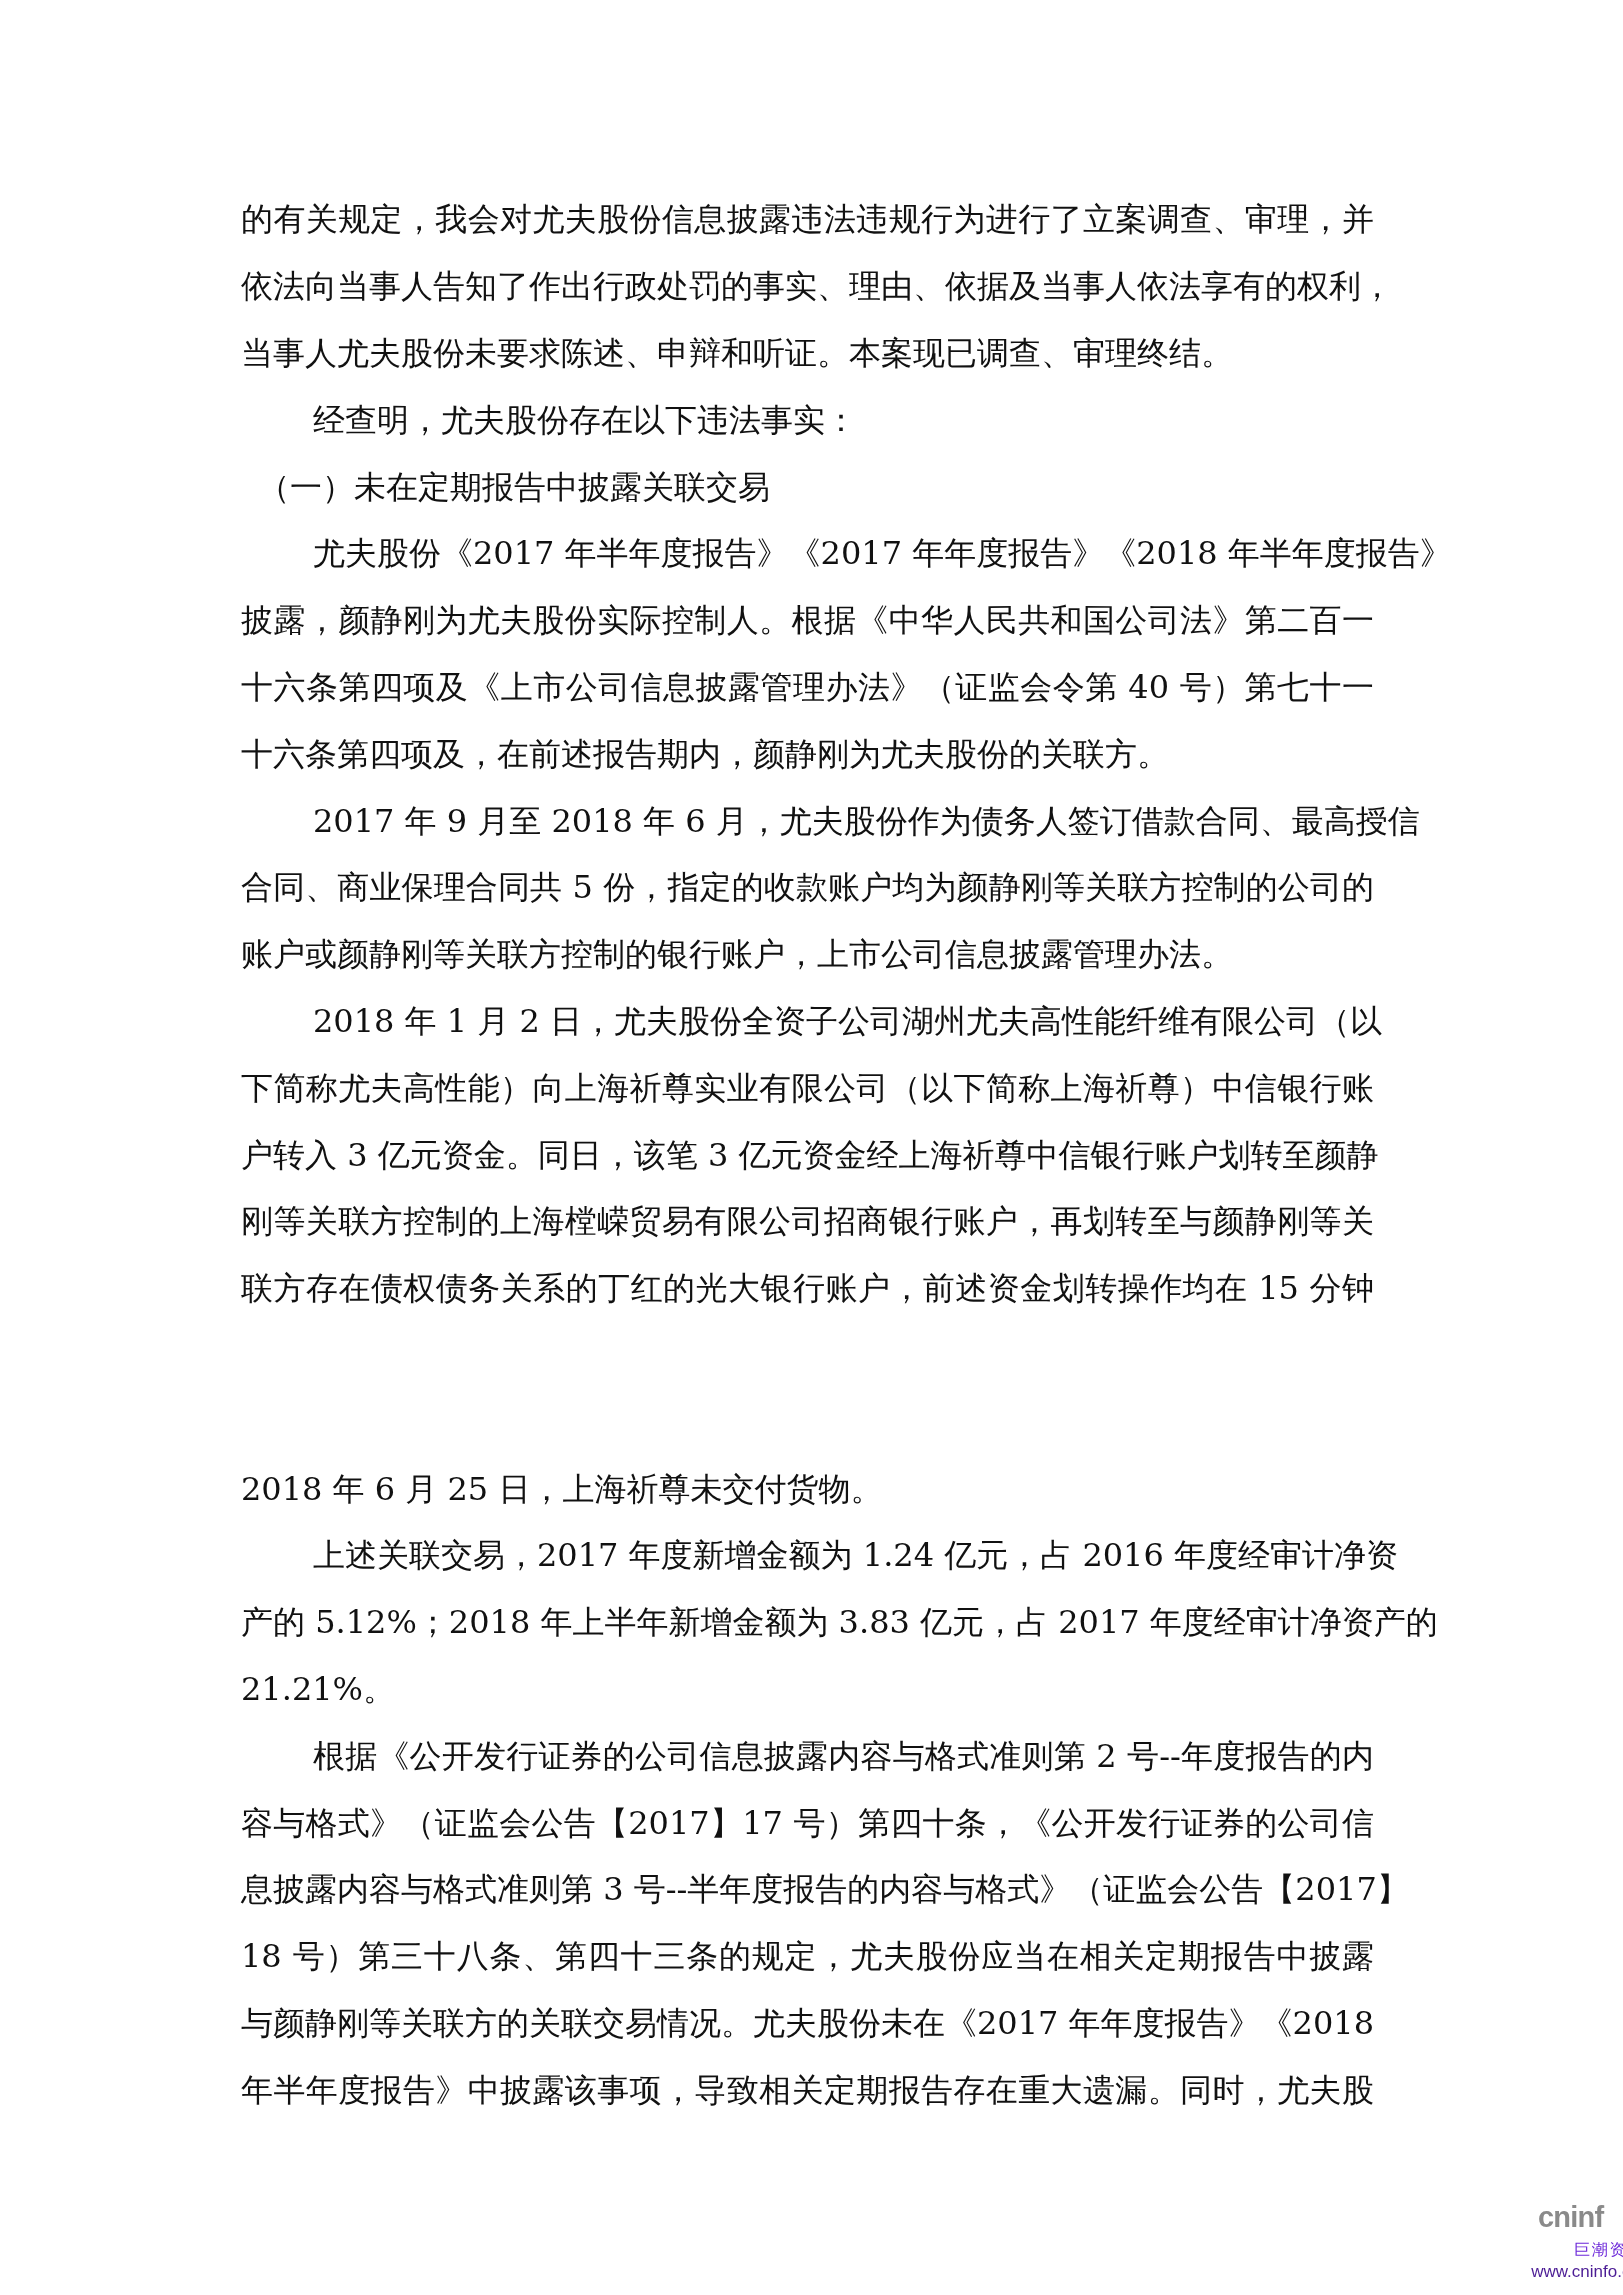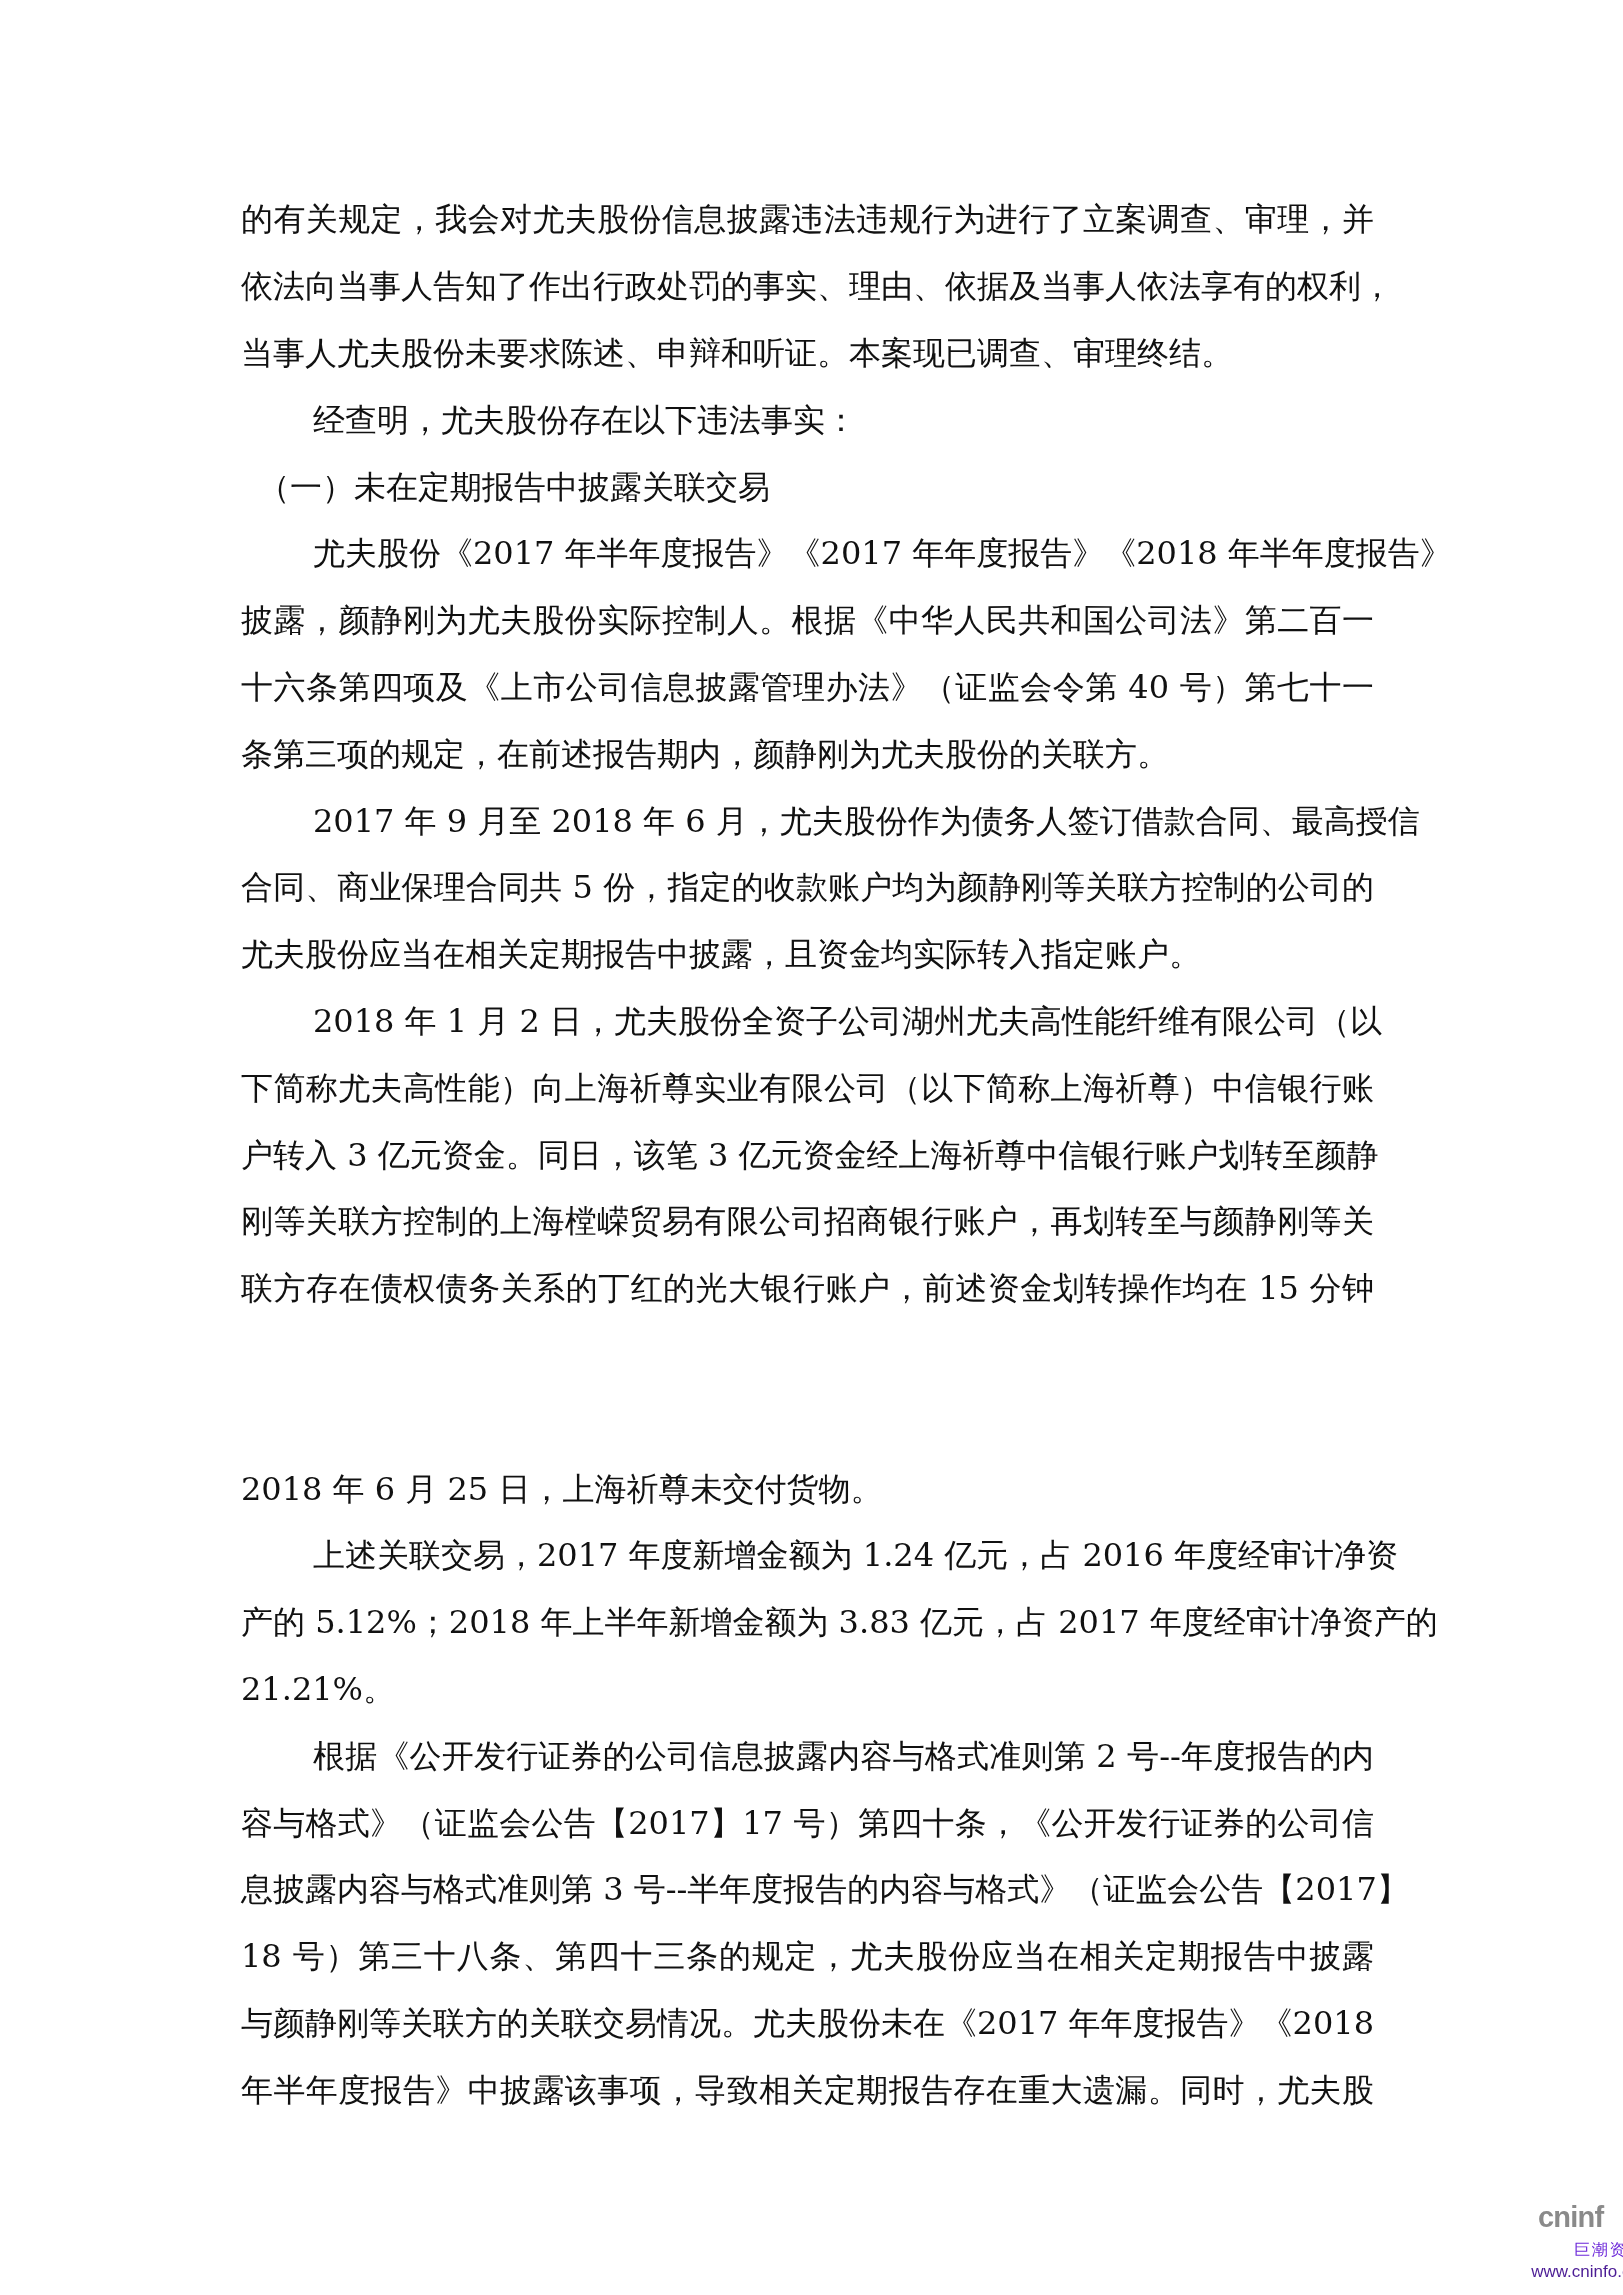--- a/index.html
+++ b/index.html
@@ -27,24 +27,24 @@
 
 <div class="page">
   <div class="line" style="top:194px">的有关规定，我会对尤夫股份信息披露违法违规行为进行了立案调查、审理，并</div>
   <div class="line" style="top:261px">依法向当事人告知了作出行政处罚的事实、理由、依据及当事人依法享有的权利，</div>
   <div class="line last" style="top:328px">当事人尤夫股份未要求陈述、申辩和听证。本案现已调查、审理终结。</div>
   <div class="line indent last" style="top:395px">经查明，尤夫股份存在以下违法事实：</div>
   <div class="line heading" style="top:462px">（一）未在定期报告中披露关联交易</div>
   <div class="line indent" style="top:528px">尤夫股份《2017 年半年度报告》《2017 年年度报告》《2018 年半年度报告》</div>
   <div class="line" style="top:595px">披露，颜静刚为尤夫股份实际控制人。根据《中华人民共和国公司法》第二百一</div>
   <div class="line" style="top:662px">十六条第四项及《上市公司信息披露管理办法》（证监会令第 40 号）第七十一</div>
-  <div class="line last" style="top:729px">条第三项的规定，在前述报告期内，颜静刚为尤夫股份的关联方。</div>
+  <div class="line last" style="top:729px">十六条第四项及，在前述报告期内，颜静刚为尤夫股份的关联方。</div>
   <div class="line indent" style="top:796px">2017 年 9 月至 2018 年 6 月，尤夫股份作为债务人签订借款合同、最高授信</div>
   <div class="line" style="top:862px">合同、商业保理合同共 5 份，指定的收款账户均为颜静刚等关联方控制的公司的</div>
-  <div class="line last" style="top:929px">尤夫股份应当在相关定期报告中披露，且资金均实际转入指定账户。</div>
+  <div class="line last" style="top:929px">账户或颜静刚等关联方控制的银行账户，上市公司信息披露管理办法。</div>
   <div class="line indent" style="top:996px">2018 年 1 月 2 日，尤夫股份全资子公司湖州尤夫高性能纤维有限公司（以</div>
   <div class="line" style="top:1063px">下简称尤夫高性能）向上海祈尊实业有限公司（以下简称上海祈尊）中信银行账</div>
   <div class="line" style="top:1130px">户转入 3 亿元资金。同日，该笔 3 亿元资金经上海祈尊中信银行账户划转至颜静</div>
   <div class="line" style="top:1196px">刚等关联方控制的上海樘嵘贸易有限公司招商银行账户，再划转至与颜静刚等关</div>
   <div class="line" style="top:1263px">联方存在债权债务关系的丁红的光大银行账户，前述资金划转操作均在 15 分钟</div>
   <div class="line last" style="top:1464px">2018 年 6 月 25 日，上海祈尊未交付货物。</div>
   <div class="line indent" style="top:1530px">上述关联交易，2017 年度新增金额为 1.24 亿元，占 2016 年度经审计净资</div>
   <div class="line" style="top:1597px">产的 5.12%；2018 年上半年新增金额为 3.83 亿元，占 2017 年度经审计净资产的</div>
   <div class="line last" style="top:1664px">21.21%。</div>
   <div class="line indent" style="top:1731px">根据《公开发行证券的公司信息披露内容与格式准则第 2 号--年度报告的内</div>

